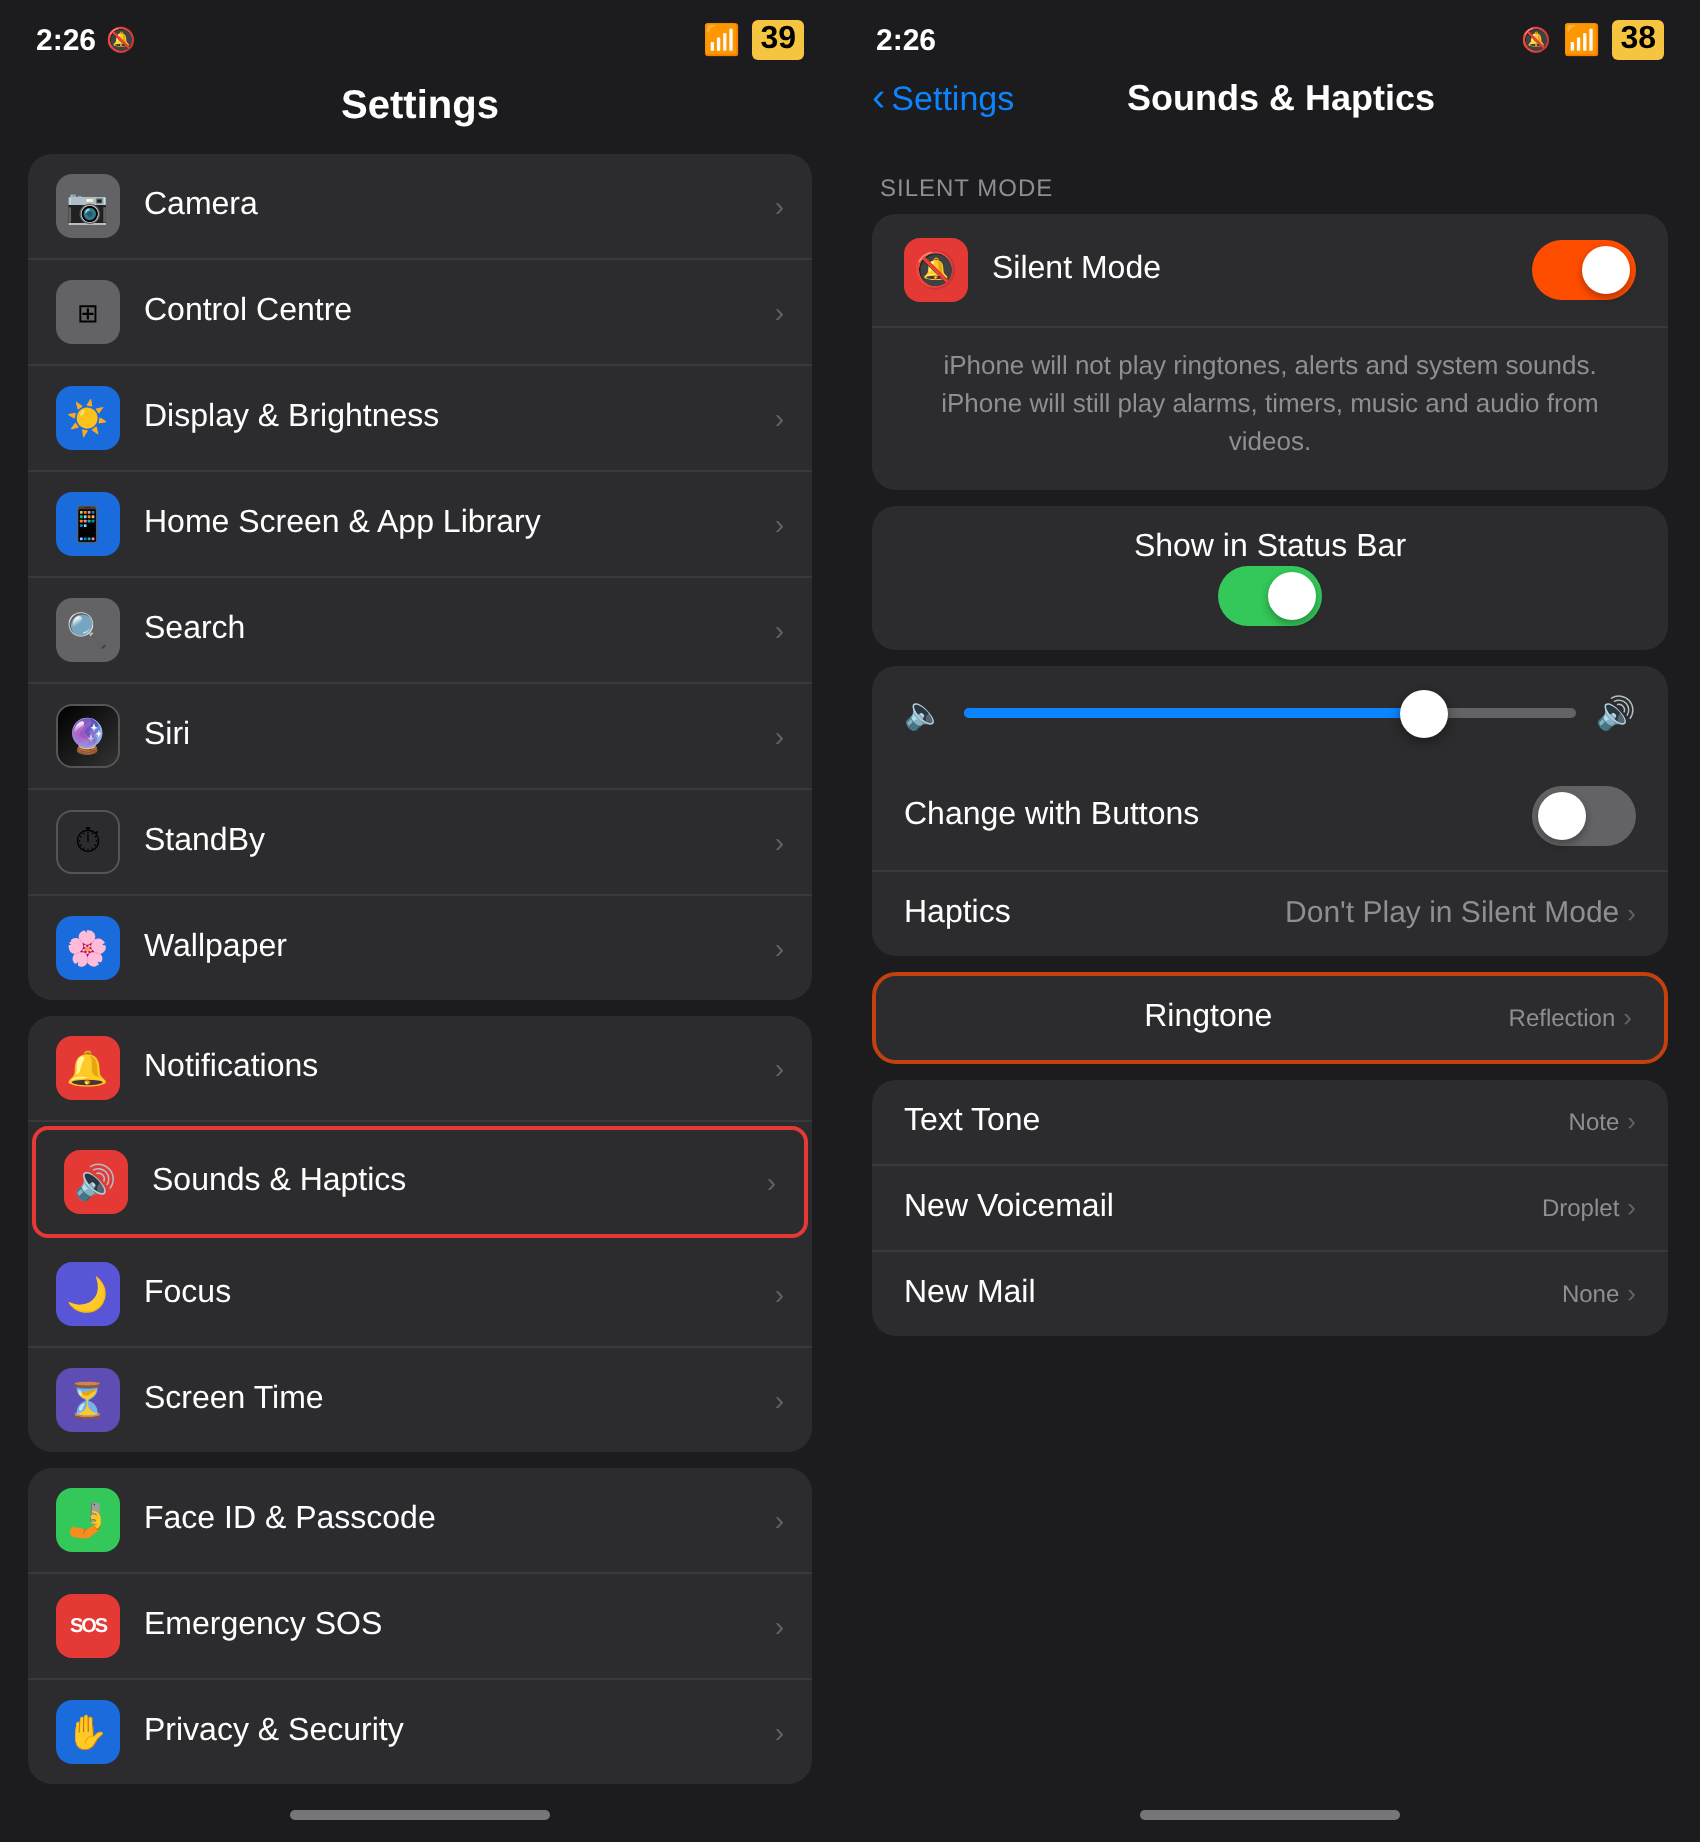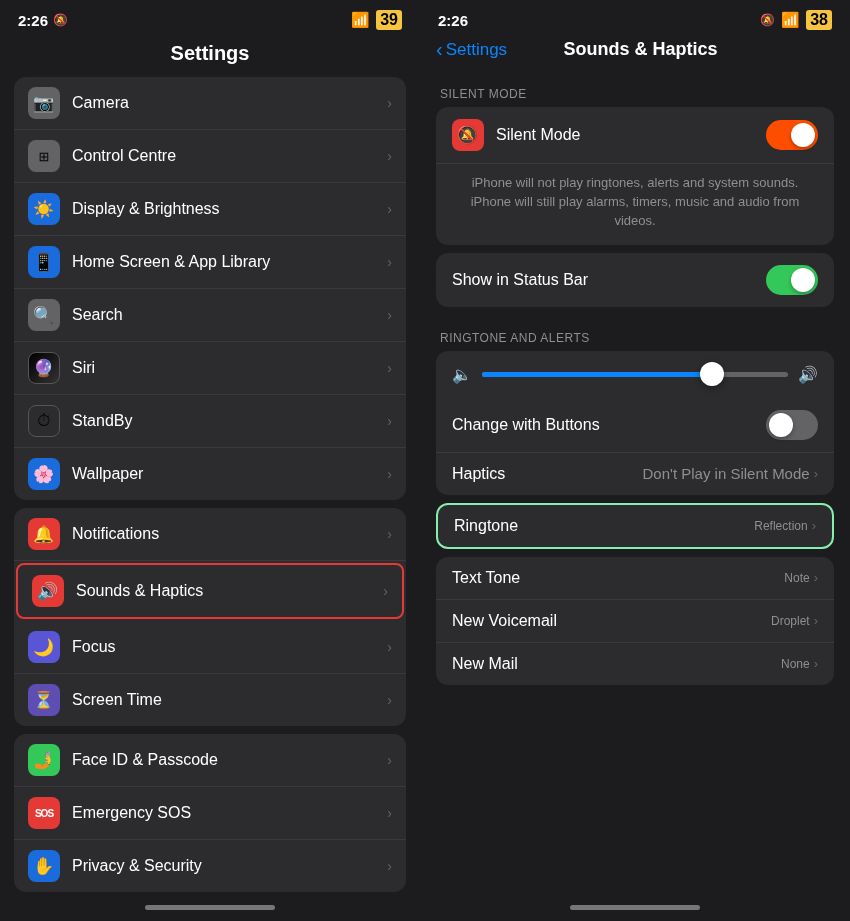--- a/index.html
+++ b/index.html
@@ -282,21 +282,22 @@
       color: #8e8e93;
       font-size: 12px;
       margin-right: 4px;
     }
     .row-chevron {
       color: #636366;
       font-size: 13px;
     }
 
     .card.highlighted-card {
-      border: 2px solid #86efac;
+      border: 2px solid #c2410c;
+      text-align: center;
     }
 
     .right-home-indicator {
       height: 24px;
       display: flex;
       align-items: center;
       justify-content: center;
       padding-bottom: 4px;
     }
   </style>
@@ -437,29 +438,28 @@
         <div class="row-icon" style="background:#e53935;">🔕</div>
         <span class="row-label">Silent Mode</span>
         <div class="toggle on-red">
           <div class="toggle-knob"></div>
         </div>
       </div>
       <div class="silent-desc">iPhone will not play ringtones, alerts and system sounds. iPhone will still play alarms, timers, music and audio from videos.</div>
     </div>
 
     <div class="card">
-      <div class="card-row" style="border-bottom:none;">
+      <div class="card-row" style="border-bottom:none;flex-direction:column;">
         <span class="row-label">Show in Status Bar</span>
         <div class="toggle on-green">
           <div class="toggle-knob"></div>
         </div>
       </div>
     </div>
 
-    <div class="section-label">RINGTONE AND ALERTS</div>
 
     <div class="card">
 
       <div class="volume-row">
         <span class="vol-icon">🔈</span>
         <div class="vol-slider-track">
           <div class="vol-slider-fill"></div>
           <div class="vol-slider-thumb"></div>
         </div>
         <span class="vol-icon">🔊</span>

